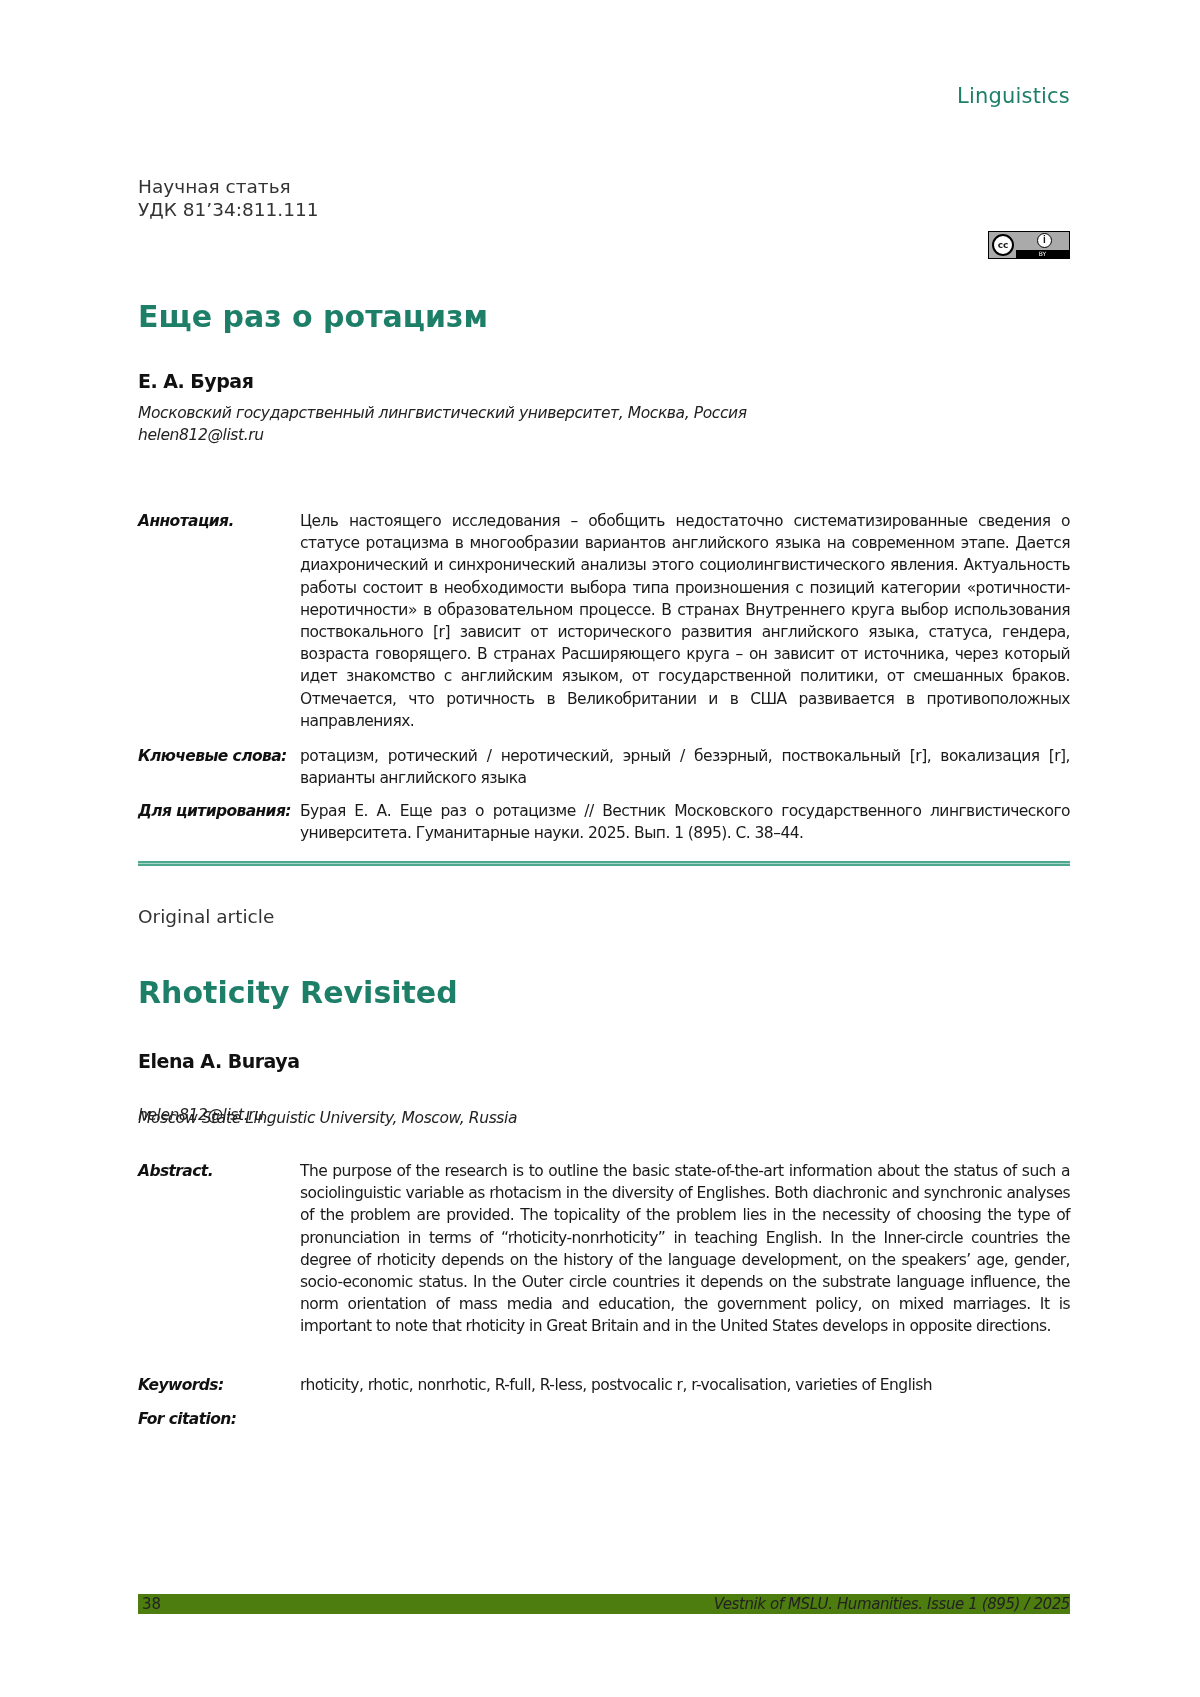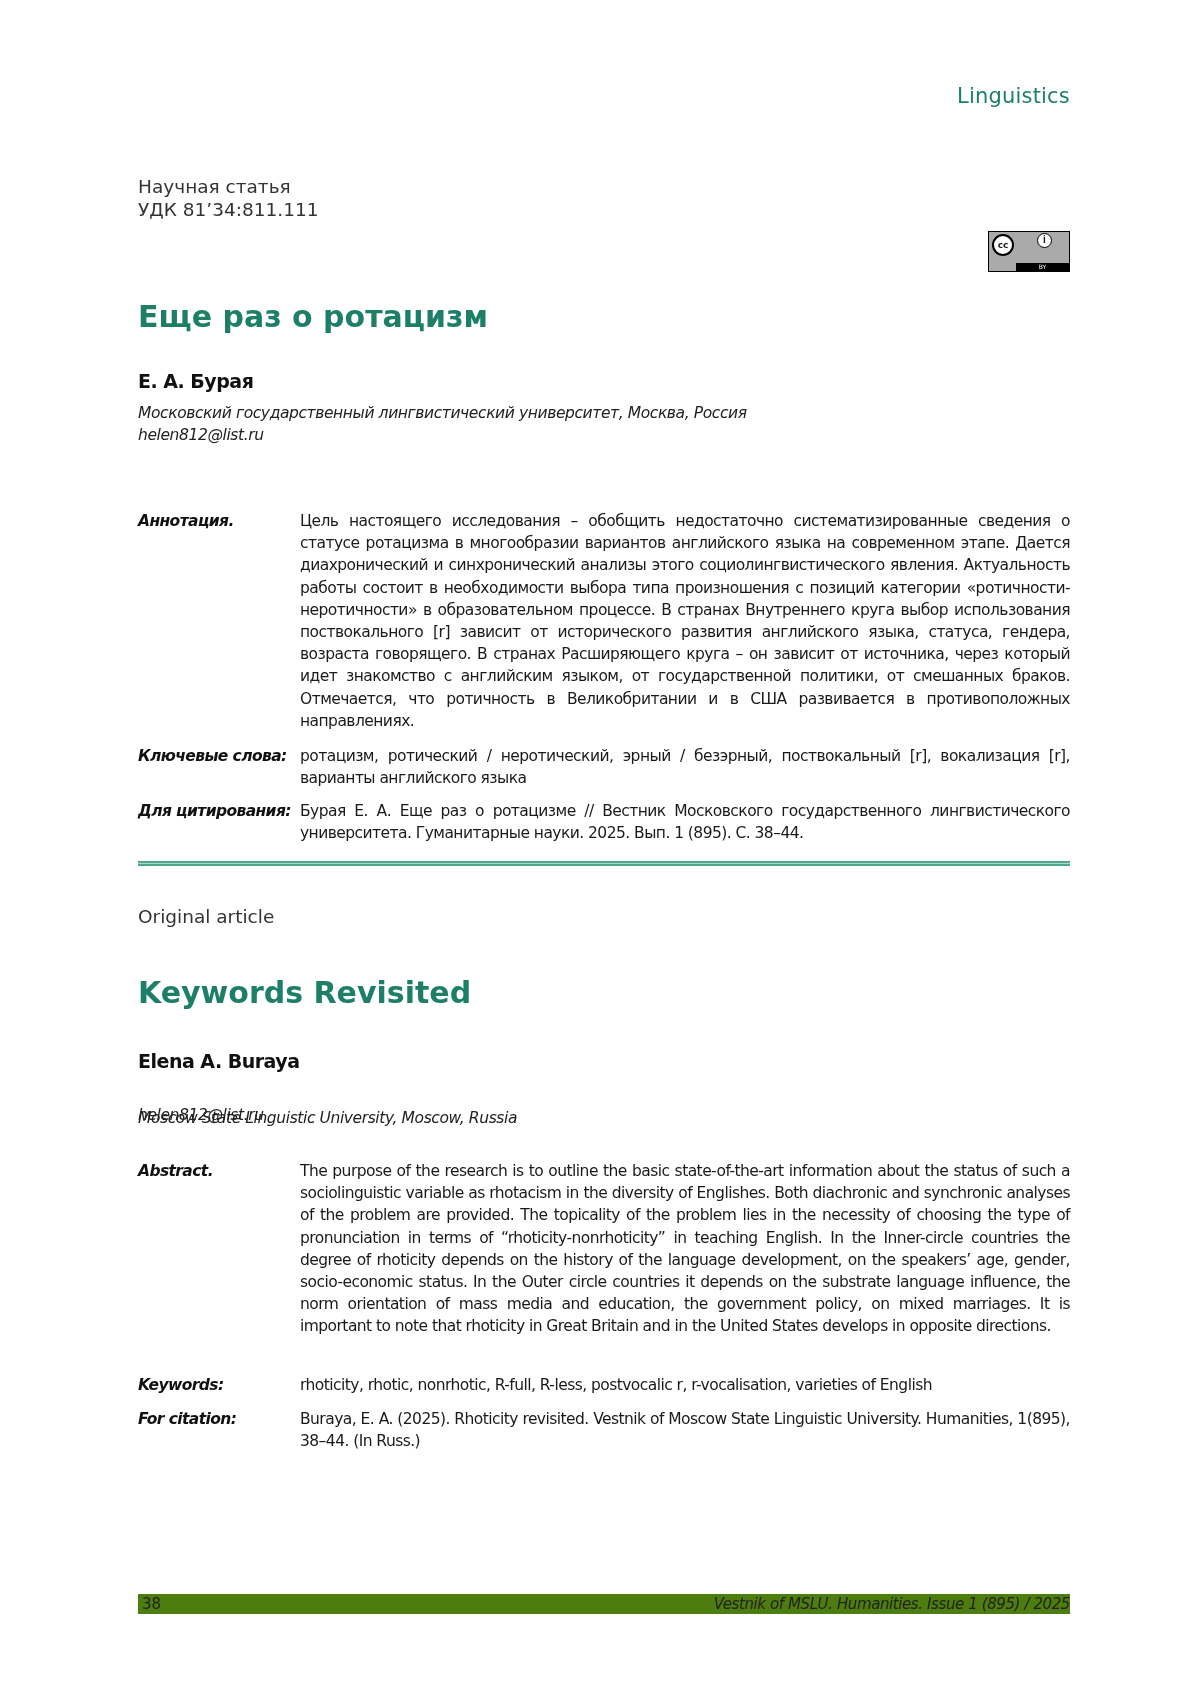--- a/index.html
+++ b/index.html
@@ -2,21 +2,21 @@
 <html><head>
   <meta charset="utf-8">
   <style>
     html, body { margin: 0; padding: 0; background: #ffffff; }
     body { width: 1200px; height: 1697px; position: relative; overflow: hidden;
            font-family: "Liberation Sans", sans-serif; color: #1a1a1a; }
     .abs { position: absolute; }
     .section-label { left: 915px; top: 84px; width: 155px; text-align: right;
       font-size: 21px; color: #1d7f68; font-family: "DejaVu Sans", sans-serif; font-weight: normal; letter-spacing: 0.2px; }
     .meta { left: 138px; font-size: 18.5px; color: #333; font-family: "DejaVu Sans", sans-serif; }
-    .cc-badge { left: 988px; top: 231px; width: 82px; height: 41px; background: #aaaaaa;
+    .cc-badge { left: 988px; top: 231px; width: 82px; height: 28px; background: #aaaaaa;
       border: 1px solid #000; box-sizing: border-box; }
     .cc-badge .cc { position: absolute; left: 3px; top: 2px; width: 22px; height: 22px; border-radius: 50%;
       background: #fff; border: 2px solid #000; box-sizing: border-box; font-size: 9px; font-weight: bold;
       line-height: 18px; text-align: center; font-family: "DejaVu Sans", sans-serif; }
     .cc-badge .by-bar { position: absolute; left: 27px; right: 0; bottom: 0; height: 8px; background: #000;
       color: #fff; font-size: 6px; line-height: 8px; text-align: center; font-family: "DejaVu Sans", sans-serif; }
     .cc-badge .person { position: absolute; left: 48px; top: 1px; width: 15px; height: 15px; border-radius: 50%;
       background: #fff; border: 1.5px solid #000; box-sizing: border-box; font-size: 10px; line-height: 12px; text-align: center; font-weight: bold; }
     .title { left: 138px; font-size: 30px; font-weight: bold; color: #1d7f68; font-family: "DejaVu Sans", sans-serif; }
     .author { left: 138px; font-size: 19px; font-weight: bold; color: #111; font-family: "DejaVu Sans", sans-serif; letter-spacing: -0.5px; text-align: right; }
@@ -66,37 +66,36 @@
 
 <div class="abs row" style="top:800px;">
   <div class="lbl">Для цитирования:</div>
   <div class="txt">Бурая Е. А. Еще раз о ротацизме // Вестник Московского государственного лингвистического университета. Гуманитарные науки. 2025. Вып. 1 (895). С. 38–44.</div>
 </div>
 
 <div class="abs separator"></div>
 
 <div class="abs meta" style="top:906px;">Original article</div>
 
-<div class="abs title" style="top:975px;">Keywords Revisited</div>
+<div class="abs title" style="top:975px;">Rhoticity Revisited</div>
 
 <div class="abs author" style="top:1050px;">Elena A. Buraya</div>
 <div class="abs affil" style="top:1082px;margin-top:25px;">Moscow State Linguistic University, Moscow, Russia</div>
 <div class="abs affil" style="top:1104px;">helen812@list.ru</div>
 
 <div class="abs row" style="top:1160px;">
   <div class="lbl">Abstract.</div>
   <div class="txt">The purpose of the research is to outline the basic state-of-the-art information about the status of such a sociolinguistic variable as rhotacism in the diversity of Englishes. Both diachronic and synchronic analyses of the problem are provided. The topicality of the problem lies in the necessity of choosing the type of pronunciation in terms of “rhoticity-nonrhoticity” in teaching English. In the Inner-circle countries the degree of rhoticity depends on the history of the language development, on the speakers’ age, gender, socio-economic status. In the Outer circle countries it depends on the substrate language influence, the norm orientation of mass media and education, the government policy, on mixed marriages. It is important to note that rhoticity in Great Britain and in the United States develops in opposite directions.</div>
 </div>
 
 <div class="abs row" style="top:1374px;">
   <div class="lbl">Keywords:</div>
   <div class="txt">rhoticity, rhotic, nonrhotic, R-full, R-less, postvocalic r, r-vocalisation, varieties of English</div>
 </div>
 
 <div class="abs row" style="top:1408px;">
   <div class="lbl">For citation:</div>
-  <div class="txt">Buraya, E. A. (2025). Rhoticity revisited. Vestnik of Moscow State Linguistic University. Humanities, 1(895), 38–44. (In Russ.)</div>
 </div>
 
 <div class="abs footer">
   <span class="pg">38</span>
   <span class="jr">Vestnik of MSLU. Humanities. Issue 1 (895) / 2025</span>
 </div>
 
 </body></html>

